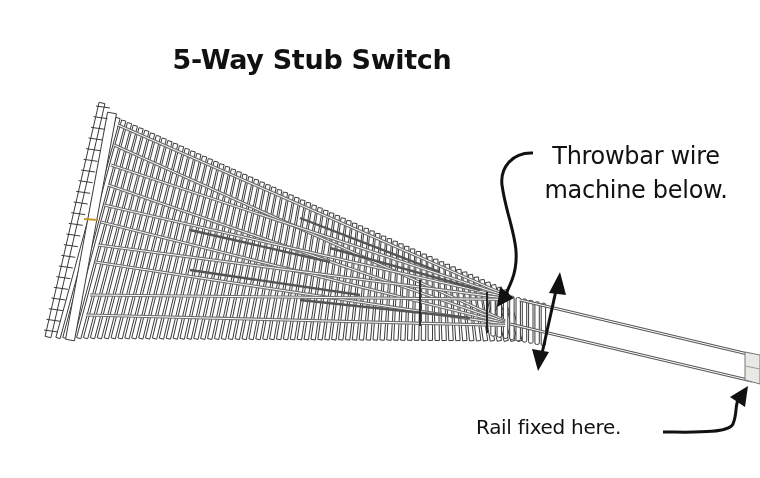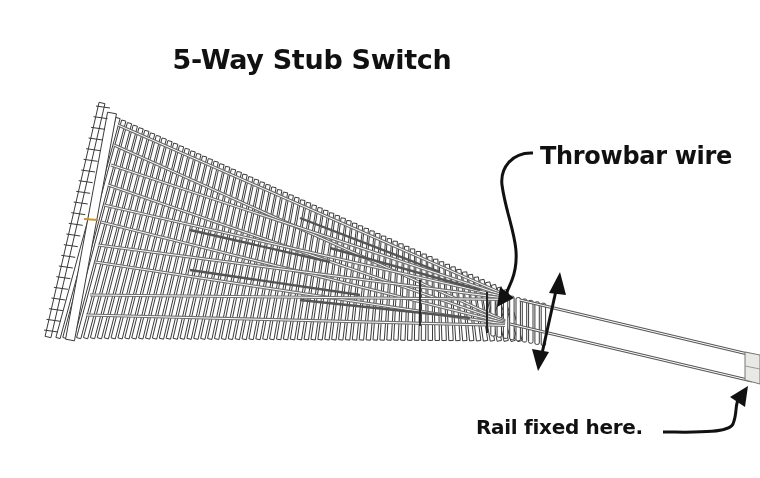--- a/index.html
+++ b/index.html
@@ -1,20 +1,20 @@
 <!DOCTYPE html>
 <html><head>
 <meta charset="utf-8">
 <style>
   html, body { margin: 0; padding: 0; background: #ffffff; }
   body { width: 760px; height: 478px; position: relative; overflow: hidden;
          font-family: "DejaVu Sans", sans-serif; }
   .title { position: absolute; left: 0; top: 44px; width: 624px; text-align: center;
            font-size: 27px; font-weight: bold; color: #111; letter-spacing: -0.3px; }
-  .label { position: absolute; font-weight: bold; color: #111; font-size: 24px;
+  .label { position: absolute; font-weight: normal; color: #111; font-size: 24px;
            line-height: 34px; text-align: center; letter-spacing: -0.3px; }
   .label-throwbar { left: 528px; top: 139px; width: 216px; }
   .label-fixed { left: 476px; top: 410px; font-size: 20px; white-space: nowrap; }
   svg { position: absolute; left: 0; top: 0; }
 </style>
 </head>
 <body>
 
 <div class="title">5-Way Stub Switch</div>
 
@@ -175,14 +175,15 @@
   <g>
     <path d="M663,432 C690,432 728,434 733,424 C738,412 734,404 740,396" fill="none" stroke="#111" stroke-width="3"></path>
     <polygon points="748,386 730,397 745,407" fill="#111"></polygon>
   </g>
 
   <line x1="84" y1="219" x2="98" y2="220" stroke="#c8962e" stroke-width="2"></line>
 </svg>
 
 <div class="label label-throwbar">
   <div>Throwbar wire</div>
+  <div>machine below.</div>
 </div>
 <div class="label label-fixed">Rail fixed here.</div>
 
 </body></html>

